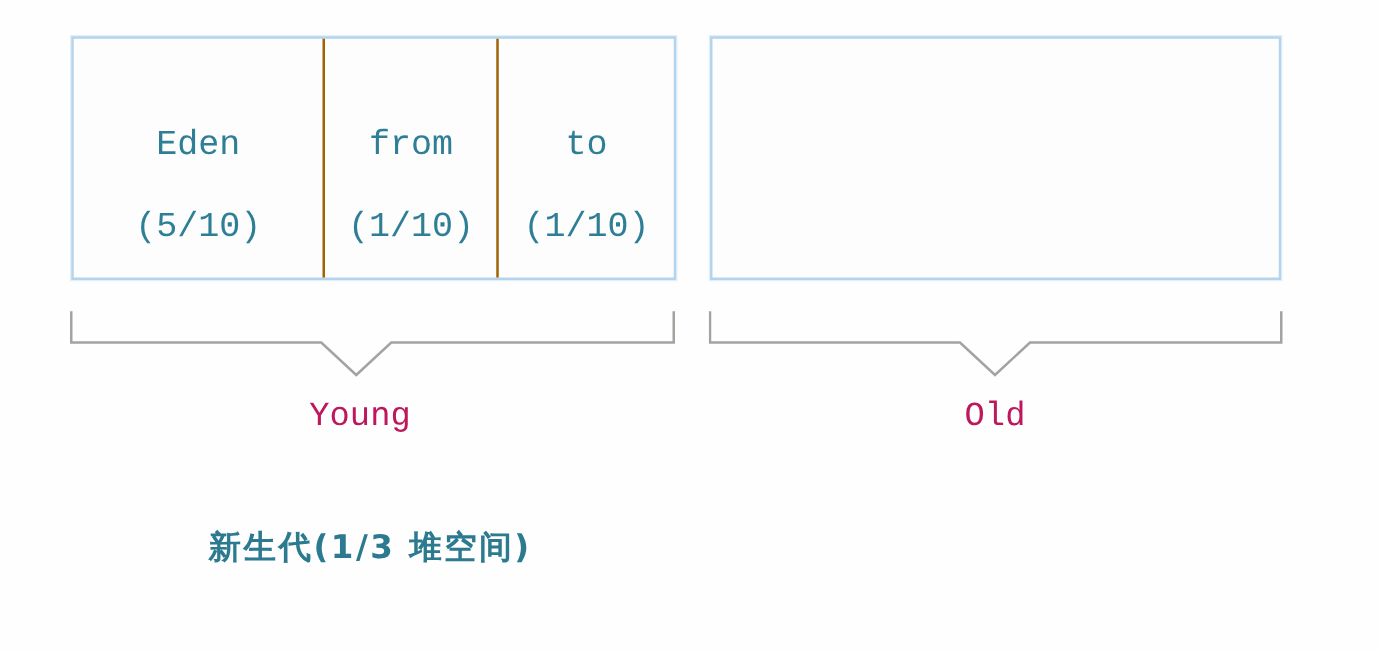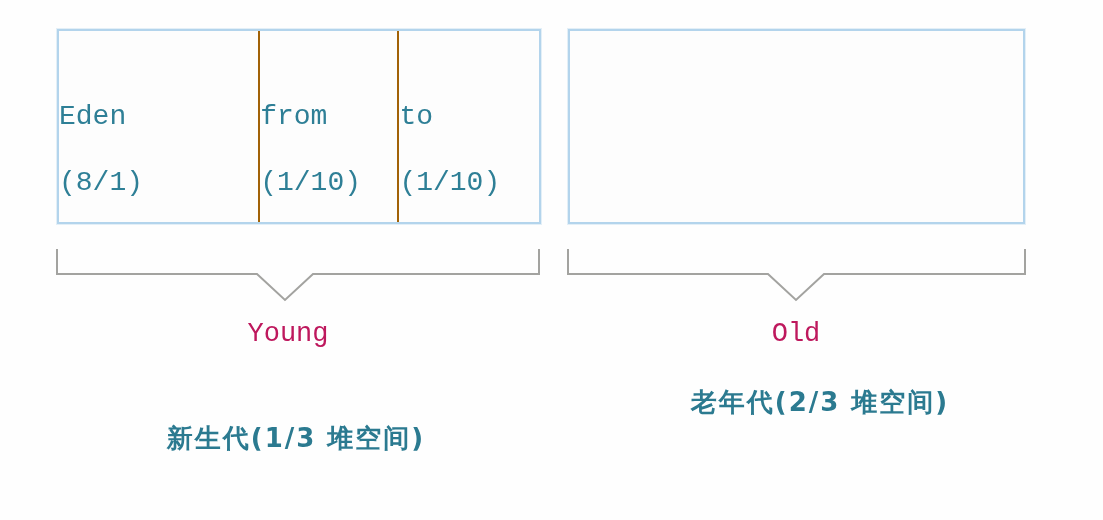--- a/index.html
+++ b/index.html
@@ -25,21 +25,21 @@
     box-shadow: 0 0 0 1px rgba(179, 212, 236, 0.35);
     background: #fdfdfd;
     display: flex;
   }
   #young-box { left: 57px; width: 480px; }
   #old-box   { left: 568px; width: 453px; }
 
   .heap-cell {
     display: flex;
     flex-direction: column;
-    align-items: flex-start;
+    align-items: center;
     justify-content: center;
     padding-top: 46px;
     row-gap: 38px;
     box-sizing: border-box;
   }
   .heap-cell + .heap-cell { border-left: 2px solid #a16207; }
   .cell-eden { width: 41.5%; }
   .cell-from { width: 29.0%; }
   .cell-to   { width: 29.5%; }
 
@@ -88,21 +88,21 @@
   #old-sublabel   { left: 820px; }
 </style>
 </head>
 <body>
 
 <div id="canvas">
 
   <div id="young-box" class="gen-box">
     <div class="heap-cell cell-eden">
       <span class="cell-line">Eden</span>
-      <span class="cell-line">(8/1)</span>
+      <span class="cell-line">(5/10)</span>
     </div>
     <div class="heap-cell cell-from">
       <span class="cell-line">from</span>
       <span class="cell-line">(1/10)</span>
     </div>
     <div class="heap-cell cell-to">
       <span class="cell-line">to</span>
       <span class="cell-line">(1/10)</span>
     </div>
   </div>
@@ -114,15 +114,14 @@
   </svg>
 
   <svg id="old-brace" class="brace" width="460" height="58" viewBox="0 0 460 58" aria-hidden="true">
     <polyline points="1,2 1,27 201,27 229,53 257,27 458,27 458,2" fill="none" stroke="#a3a3a0" stroke-width="2" stroke-linejoin="miter"></polyline>
   </svg>
 
   <div id="young-label" class="gen-label">Young</div>
   <div id="old-label" class="gen-label">Old</div>
 
   <div id="young-sublabel" class="gen-sublabel">新生代(1/3 堆空间)</div>
-  <div id="old-sublabel" class="gen-sublabel">老年代(2/3 堆空间)</div>
 
 </div>
 
 </body></html>

